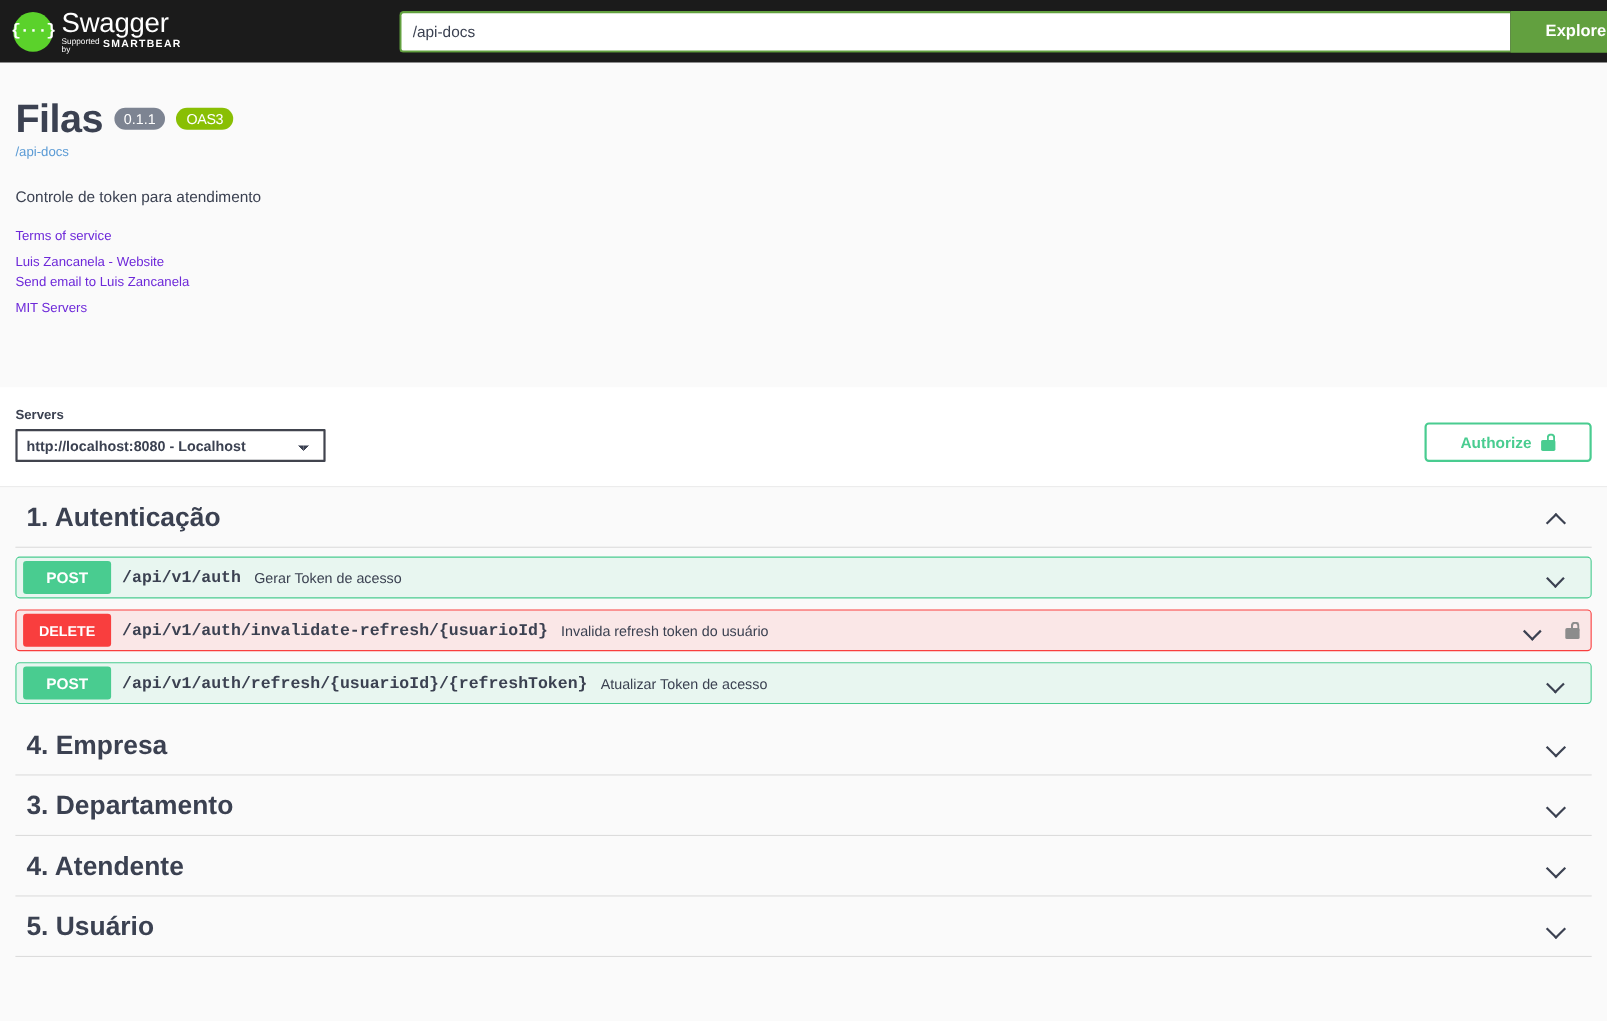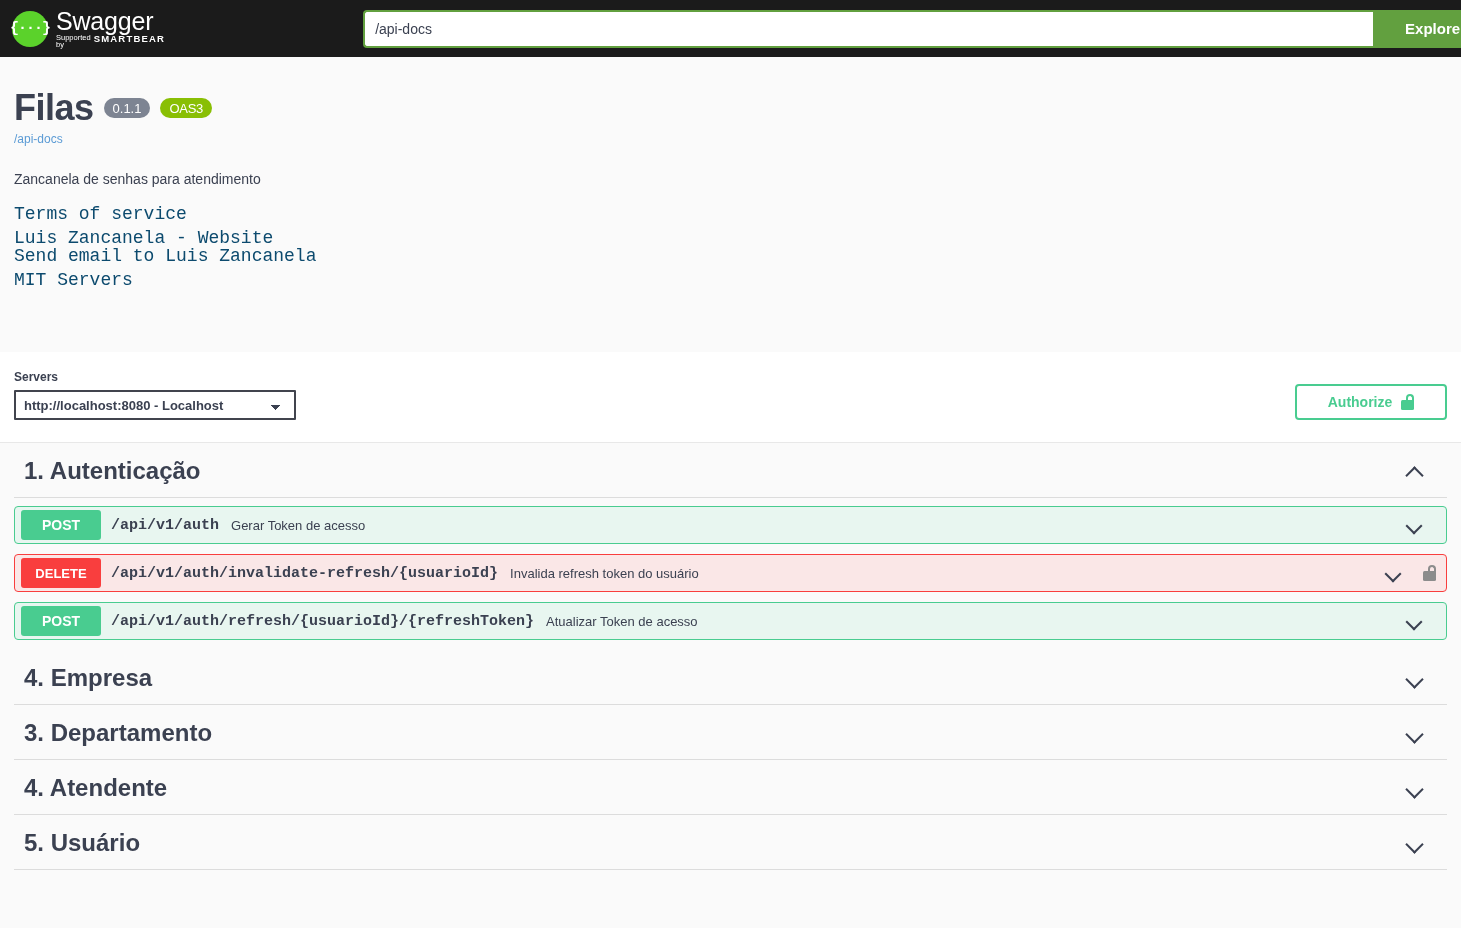--- a/index.html
+++ b/index.html
@@ -29,21 +29,21 @@
     letter-spacing: -1px;
     flex: none;
   }
   .logo-text { display: flex; flex-direction: column; line-height: 1; }
   .logo-title {
     color: #ffffff; font-size: 25px; font-weight: normal;
     letter-spacing: -0.2px;
   }
   .logo-sub {
     color: #ffffff; font-size: 8.5px; margin-top: 0;
-    display: flex; align-items: flex-start; gap: 3px;
+    display: flex; align-items: center; gap: 3px;
   }
   .logo-sub .sb { font-weight: bold; font-size: 9.5px; letter-spacing: 1.2px; }
   .logo-sub .sup { font-size: 7.5px; }
 
   .search-wrap {
     display: flex; align-items: stretch;
     margin-left: 198px;
     height: 38px;
   }
   .search-input {
@@ -92,24 +92,23 @@
     font-size: 12px; color: #5b9bd5;
     text-decoration: none;
   }
   .api-desc {
     margin-top: 24px;
     font-size: 14px; color: #3b4151;
   }
   .links { margin-top: 18px; }
   .links a {
     display: block;
-    font-size: 18px; color: #0c4a6e;
+    font-size: 12px; color: #6d28d9;
     text-decoration: none;
     line-height: 18.5px;
-    font-family: Liberation Mono, monospace;
   }
   .links .gap { margin-top: 5px; }
 
   
   .servers-block {
     background: #ffffff;
     border-bottom: 1px solid #e8e8e8;
     padding: 18px 14px 22px 14px;
     display: flex; align-items: flex-end; justify-content: space-between;
   }
@@ -251,21 +250,21 @@
 </div>
 
 <div class="hero">
   <div class="inner">
     <div class="title-row">
       <h1 class="api-title">Filas</h1>
       <span class="badge badge-version">0.1.1</span>
       <span class="badge badge-oas">OAS3</span>
     </div>
     <a class="api-url" href="#">/api-docs</a>
-    <div class="api-desc">Zancanela de senhas para atendimento</div>
+    <div class="api-desc">Controle de token para atendimento</div>
     <div class="links">
       <a href="#">Terms of service</a>
       <a href="#" class="gap">Luis Zancanela - Website</a>
       <a href="#">Send email to Luis Zancanela</a>
       <a href="#" class="gap">MIT Servers</a>
     </div>
   </div>
 </div>
 
 <div class="servers-block">

